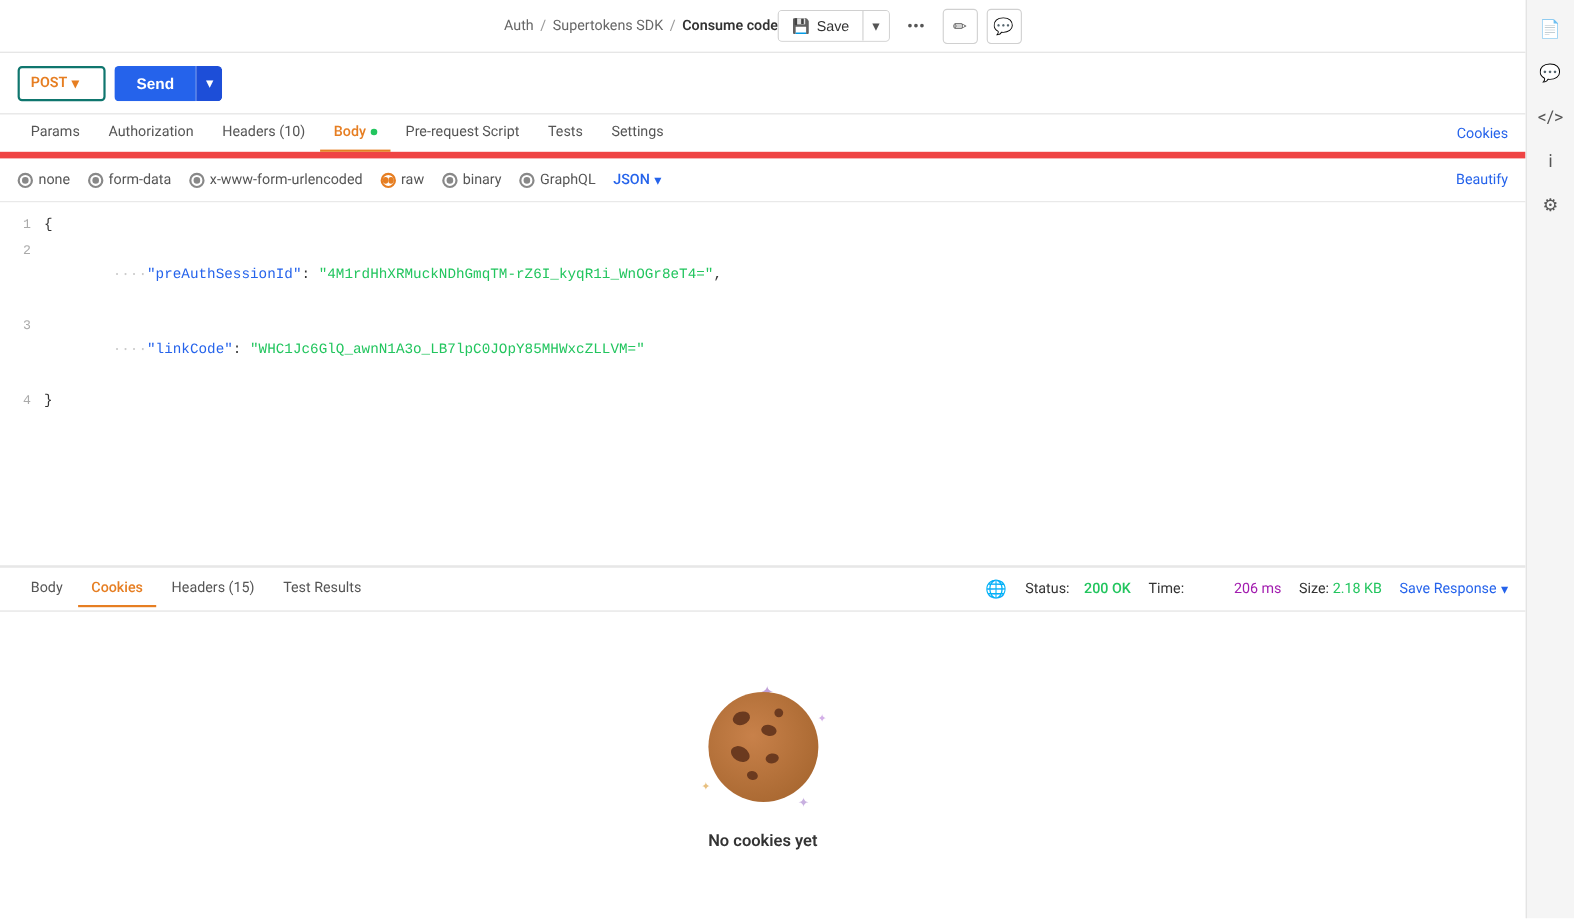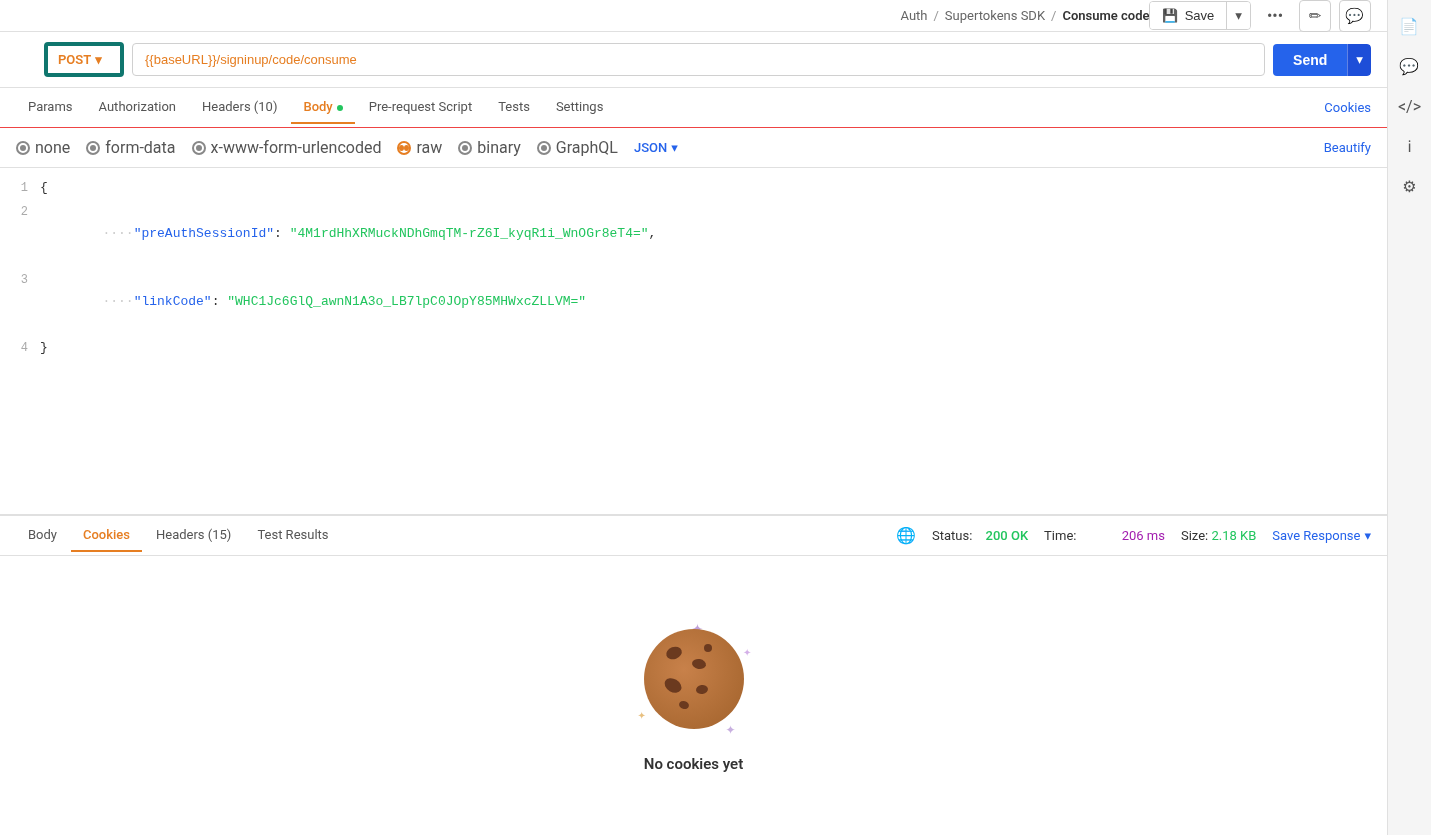--- a/index.html
+++ b/index.html
@@ -34,24 +34,24 @@
       flex: 1;
       display: flex;
       flex-direction: column;
       overflow: hidden;
     }
 
     
     .top-bar {
       display: flex;
       align-items: center;
-      justify-content: flex-end;
+      justify-content: center;
       padding: 10px 16px;
       border-bottom: 1px solid #e0e0e0;
-      height: 32px;
+      height: 48px;
       flex-shrink: 0;
     }
     .breadcrumb {
       display: flex;
       align-items: center;
       gap: 6px;
       font-size: 13px;
       color: #666;
     }
     .breadcrumb-item { color: #666; }
@@ -121,29 +121,28 @@
       gap: 8px;
       border-bottom: 1px solid #e0e0e0;
       height: 56px;
       flex-shrink: 0;
     }
     .method-select {
       display: flex;
       align-items: center;
       gap: 4px;
       padding: 6px 10px;
-      border: 4px solid #0f766e;
+      border: 2px solid #0f766e;
       border-radius: 4px;
       cursor: pointer;
       background: #fff;
       font-weight: 600;
       font-size: 13px;
       color: #e67e22;
       min-width: 80px;
-      margin-left: 28px;
     }
     .url-input {
       flex: 1;
       padding: 8px 12px;
       border: 1px solid #d0d0d0;
       border-radius: 4px;
       font-size: 13px;
       color: #e67e22;
       background: #fff;
       outline: none;
@@ -175,21 +174,21 @@
       border-radius: 4px;
       overflow: hidden;
     }
     .send-btn { border-radius: 0; }
 
     
     .request-tabs {
       display: flex;
       align-items: center;
       padding: 0 16px;
-      border-bottom: 1px solid #ef4444;
+      border-bottom: 6px solid #ef4444;
       height: 40px;
       flex-shrink: 0;
       gap: 2px;
     }
     .req-tab {
       padding: 8px 12px;
       cursor: pointer;
       color: #555;
       font-size: 13px;
       border-bottom: 2px solid transparent;
@@ -224,21 +223,21 @@
       gap: 16px;
       border-bottom: 1px solid #e0e0e0;
       height: 40px;
       flex-shrink: 0;
     }
     .radio-option {
       display: flex;
       align-items: center;
       gap: 5px;
       cursor: pointer;
-      font-size: 16px;
+      font-size: 13px;
       color: #555;
     }
     .radio-circle {
       width: 14px;
       height: 14px;
       border-radius: 50%;
       border: 2px solid #bbb;
       display: flex;
       align-items: center;
       justify-content: center;
@@ -434,21 +433,20 @@
       <div class="icon-btn">✏</div>
       <div class="icon-btn">💬</div>
     </div>
   </div>
 
   <div class="url-bar">
     <div class="method-select">
       <span>POST</span>
       <span>▾</span>
     </div>
-    <input class="url-input" type="text" value="{{baseURL}}/signinup/code/consume" style="">
     <div class="send-btn-group">
       <button class="send-btn">Send</button>
       <button class="send-btn-arrow">▾</button>
     </div>
   </div>
 
   <div class="request-tabs">
     <div class="req-tab">Params</div>
     <div class="req-tab">Authorization</div>
     <div class="req-tab">Headers (10)</div>

